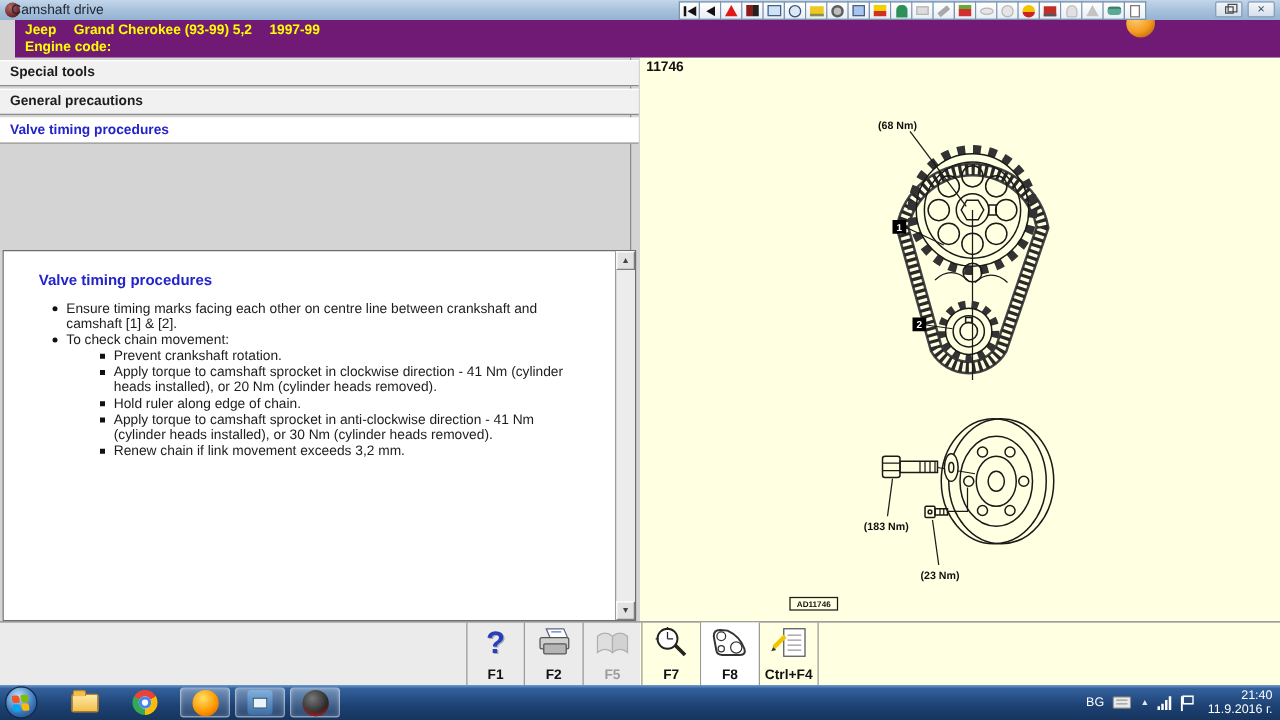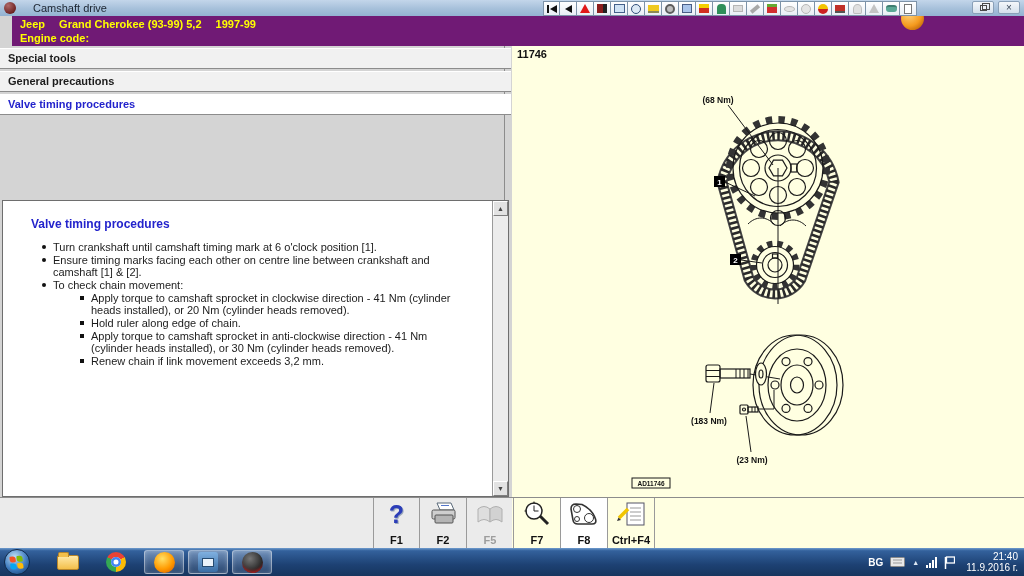--- a/index.html
+++ b/index.html
@@ -4,21 +4,21 @@
 <style>
   * { margin:0; padding:0; box-sizing:border-box; }
   html,body { width:1024px; height:576px; overflow:hidden; }
   body { position:relative; font-family:"Liberation Sans", sans-serif; background:#d4d4d4; }
 
   
   .titlebar { position:absolute; left:0; top:0; width:1024px; height:16px;
     background:linear-gradient(180deg,#c3d6ea 0%,#a6c0da 55%,#94b2d2 100%); z-index:5; }
   .app-icon { position:absolute; left:4px; top:2px; width:12px; height:12px; border-radius:50%;
     background:radial-gradient(circle at 35% 30%,#b06a6a,#6e2323 70%,#3a0f0f); }
-  .win-title { position:absolute; left:33px; top:2px; font-size:11px; color:#1b2430; }
+  .win-title { position:absolute; left:9px; top:2px; font-size:11px; color:#1b2430; }
 
   .tb-tools { position:absolute; left:543px; top:0; height:16px; display:flex; }
   .tb-btn { width:17px; height:15px; margin-top:1px; background:linear-gradient(180deg,#ffffff,#e8eef5);
     border:1px solid #7d93a9; margin-right:0px; display:flex; align-items:center; justify-content:center; }
   .tb-btn + .tb-btn { border-left:none; }
   .tri-l { width:0; height:0; border-top:4px solid transparent; border-bottom:4px solid transparent; border-right:7px solid #111; }
   .bar-l { width:2px; height:8px; background:#111; margin-right:1px; }
   .tri-warn { width:0; height:0; border-left:5px solid transparent; border-right:5px solid transparent; border-bottom:9px solid #e01818; }
   .tri-gray { width:0; height:0; border-left:5px solid transparent; border-right:5px solid transparent; border-bottom:9px solid #c3c3c3; }
   .g { display:block; }
@@ -122,21 +122,21 @@
     background:#fff; box-shadow:inset 0 0 0 2.5px #4285f4; }
   .firefox-i { width:21px; height:21px; border-radius:50%;
     background:radial-gradient(circle at 40% 32%,#ffe066,#ff9a00 55%,#d95b00 95%); }
   .present-i { width:20px; height:20px; border-radius:3px; background:linear-gradient(180deg,#7fb0e0,#3a6ea5);
     display:flex; align-items:center; justify-content:center; }
   .present-i i { width:12px; height:9px; background:#eaf2fa; border:1px solid #274b70; display:block; }
   .autodata-i { width:21px; height:21px; border-radius:50%;
     background:radial-gradient(circle at 38% 32%,#777,#1b1b1b 75%); box-shadow:inset 0 -4px 3px -2px #a82222; }
 
   .tray { position:absolute; right:6px; top:0; height:28px; display:flex; align-items:center; gap:7px; color:#fff; }
-  .tray-lang { font-size:10px;font-weight:bold; }
+  .tray-lang { font-size:10px; }
   .tray-arrow { font-size:7px; color:#dfe9f5; }
   .sigbars { display:flex; align-items:flex-end; gap:1px; height:11px; }
   .sigbars i { width:2px; background:#fff; display:block; }
   .clockbox { text-align:right; font-size:10px; line-height:11px; margin-left:4px; }
 
   .kbd-svg, .flag-svg { display:block; }
 </style>
 </head>
 <body>
 
@@ -241,24 +241,24 @@
   <div class="sec-bar" style="top:25px">
     <span class="lbl">General precautions</span>
   </div>
   <div class="sec-bar active" style="top:48px">
     <span class="lbl">Valve timing procedures</span>
   </div>
 
   <div class="text-panel">
     <div class="panel-heading">Valve timing procedures</div>
     <div class="proc-list">
-      <div class="b1">Turn crankshaft until camshaft timing mark at 6 o'clock position [1].</div>
       <div class="b1">Ensure timing marks facing each other on centre line between crankshaft and camshaft [1] &amp; [2].</div>
       <div class="b1">To check chain movement:</div>
       <div class="sub">
+        <div class="b2">Prevent crankshaft rotation.</div>
         <div class="b2">Apply torque to camshaft sprocket in clockwise direction - 41 Nm (cylinder heads installed), or 20 Nm (cylinder heads removed).</div>
         <div class="b2">Hold ruler along edge of chain.</div>
         <div class="b2">Apply torque to camshaft sprocket in anti-clockwise direction - 41 Nm (cylinder heads installed), or 30 Nm (cylinder heads removed).</div>
         <div class="b2">Renew chain if link movement exceeds 3,2 mm.</div>
       </div>
     </div>
     <div class="vscroll">
       <div class="sb-btn sb-up">▲</div>
       <div class="sb-btn sb-dn">▼</div>
     </div>

